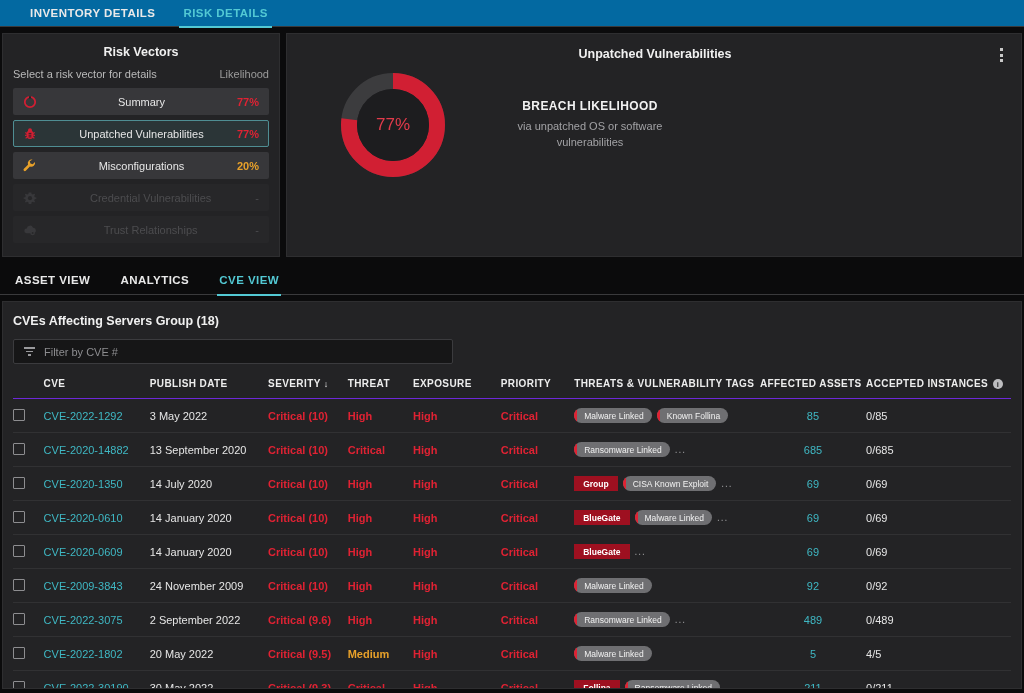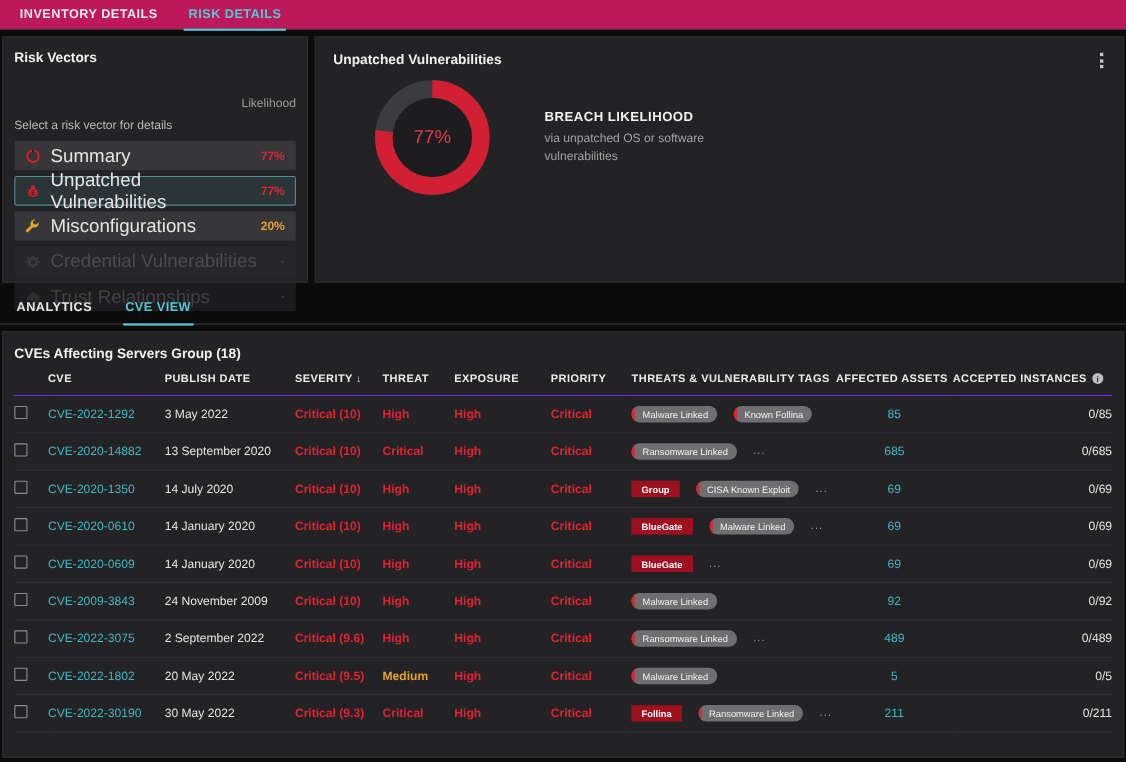--- a/index.html
+++ b/index.html
@@ -8,24 +8,24 @@
     background: #0b0b0c;
     font-family: "Liberation Sans", sans-serif;
     color: #e8e8e8;
     overflow: hidden;
   }
   .page { position: relative; width: 1024px; height: 693px; }
 
   
   .topbar {
     height: 27px;
-    background: #be185d;
+    background: #0369a1;
     display: flex;
     align-items: center;
-    padding-left: 4px;
+    padding-left: 16px;
     border-bottom: 1px solid #3a3a3c;
     position: relative;
   }
   .toptab {
     font-size: 11.5px;
     font-weight: bold;
     letter-spacing: .45px;
     color: #e9e9e9;
     padding: 0 14px;
     height: 27px;
@@ -33,21 +33,21 @@
     cursor: pointer;
     position: relative;
   }
   .toptab.active { color: #53c9d4; }
   .toptab.active:after {
     content: ""; position: absolute; left: 10px; right: 10px; bottom: -1px;
     height: 2px; background: #53c9d4;
   }
 
   
-  .upper { display: flex; gap: 6px; padding: 6px 0 0 0; height: 230px; }
+  .upper { display: flex; gap: 6px; padding: 6px 0 0 0; height: 230px; text-align: center; }
   .panel {
     background: #232325;
     border: 1px solid #2e2e30;
   }
   .panel-risk {
     width: 278px;
     margin-left: 2px;
     padding: 11px 10px 0 10px;
   }
   .panel-chart {
@@ -55,21 +55,21 @@
     margin-right: 2px;
     padding: 13px 14px 0 16px;
     position: relative;
   }
 
   .panel-title { font-size: 12.5px; font-weight: bold; color: #f0f0f0; }
   .rv-sub {
     display: flex; justify-content: space-between; align-items: center;
     margin-top: 9px; margin-bottom: 8px;
   }
-  .rv-sub-left { font-size: 11px; color: #b9b9b9; margin-top: 40px; }
+  .rv-sub-left { font-size: 11px; color: #b9b9b9; }
   .rv-sub-right { font-size: 11px; color: #9b9b9b; }
 
   .rv-item {
     display: flex; align-items: center;
     height: 27px;
     background: #37373a;
     border-radius: 2px;
     margin-bottom: 5px;
     padding: 0 9px 0 7px;
     cursor: pointer;
@@ -78,21 +78,21 @@
   .rv-item.selected {
     background: #2b3537;
     border: 1px solid #4f8e93;
   }
   .rv-item.disabled {
     background: #2b2b2d;
     cursor: default;
     opacity: .55;
   }
   .rv-icon { width: 17px; height: 17px; flex: 0 0 17px; margin-right: 8px; display: flex; align-items: center; justify-content: center; }
-  .rv-label { font-size: 17px; color: #e6e6e6; flex: 1; }
+  .rv-label { font-size: 11px; color: #e6e6e6; flex: 1; }
   .rv-item.disabled .rv-label { color: #6d6d70; }
   .rv-val { font-size: 11px; font-weight: bold; }
   .rv-val.red { color: #e02233; }
   .rv-val.orange { color: #e8a12a; }
   .rv-val.dim { color: #6d6d70; font-weight: normal; }
 
   
   .chart-body { display: flex; align-items: center; margin-top: 8px; }
   .donut-wrap { width: 180px; display: flex; justify-content: center; }
   .donut { position: relative; width: 112px; height: 112px; }
@@ -172,42 +172,42 @@
   }
   .c-check { width: 30px; }
   .c-cve { width: 104px; }
   .c-date { width: 116px; margin-left: 20px; }
   .c-sev { width: 78px; }
   .c-thr { width: 64px; }
   .c-exp { width: 86px; }
   .c-pri { width: 72px; }
   .c-tags { width: 182px; }
   .c-aa { width: 104px; text-align: center; }
-  .c-ai { width: 142px; text-align: right; }
+  .c-ai { width: 142px; text-align: left; }
   thead .c-aa, thead .c-ai { text-align: left; }
 
   .chk {
     width: 12px; height: 12px;
     border: 1px solid #8d8d90;
     border-radius: 1px;
     background: transparent;
     display: inline-block;
     cursor: pointer;
   }
   .cve-link { color: #3fb8c4; cursor: pointer; }
   .date { color: #e6e6e6; }
   .sev { color: #e02233; font-weight: bold; }
   .lvl { font-weight: bold; }
   .lvl.critical { color: #e02233; }
   .lvl.high { color: #e02233; }
   .lvl.medium { color: #e8a12a; }
   .num { color: #3fb8c4; }
   .ratio { color: #e6e6e6; }
 
-  .tagwrap { display: flex; align-items: center; gap: 15px; }
+  .tagwrap { display: flex; align-items: center; gap: 5px; }
   .tag-pill {
     display: inline-flex; align-items: center;
     height: 15px;
     background: #6f6f72;
     border-radius: 8px;
     font-size: 8.5px;
     color: #f2f2f2;
     padding: 0 8px 0 0;
     overflow: hidden;
     white-space: nowrap;
@@ -330,27 +330,36 @@
         </div>
         <div class="breach">
           <div class="breach-title">BREACH LIKELIHOOD</div>
           <div class="breach-sub">via unpatched OS or software vulnerabilities</div>
         </div>
       </div>
     </div>
   </div>
 
   <div class="subbar">
+    <div class="subtab">ASSET VIEW</div>
     <div class="subtab">ANALYTICS</div>
     <div class="subtab active">CVE VIEW</div>
   </div>
 
   <div class="tablecard">
     <div class="tbl-title">CVEs Affecting Servers Group (18)</div>
 
+    <div class="filterbox">
+      <span class="funnel">
+          <i></i>
+          <i></i>
+          <i></i>
+        </span>
+      <input type="text" placeholder="Filter by CVE #" style="">
+    </div>
 
     <table>
       <thead>
         <tr>
           <th class="c-check"></th>
           <th class="c-cve">CVE</th>
           <th class="c-date">PUBLISH DATE</th>
           <th class="c-sev"><span>SEVERITY</span><span class="sortarrow">↓</span></th>
           <th class="c-thr">THREAT</th>
           <th class="c-exp">EXPOSURE</th>
@@ -512,21 +521,21 @@
             <td class="c-pri"><span class="lvl critical">Critical</span></td>
             <td class="c-tags">
               <div class="tagwrap">
                 <span class="tag-pill">
                   <span class="bar"></span>
                   <span>Malware Linked</span>
                 </span>
               </div>
             </td>
             <td class="c-aa"><span class="num">5</span></td>
-            <td class="c-ai"><span class="ratio">0/5</span></td>
+            <td class="c-ai"><span class="ratio">4/5</span></td>
           </tr>
           <tr>
             <td class="c-check"><span class="chk"></span></td>
             <td class="c-cve"><span class="cve-link">CVE-2022-30190</span></td>
             <td class="c-date"><span class="date">30 May 2022</span></td>
             <td class="c-sev"><span class="sev">Critical (9.3)</span></td>
             <td class="c-thr"><span class="lvl critical">Critical</span></td>
             <td class="c-exp"><span class="lvl high">High</span></td>
             <td class="c-pri"><span class="lvl critical">Critical</span></td>
             <td class="c-tags">

